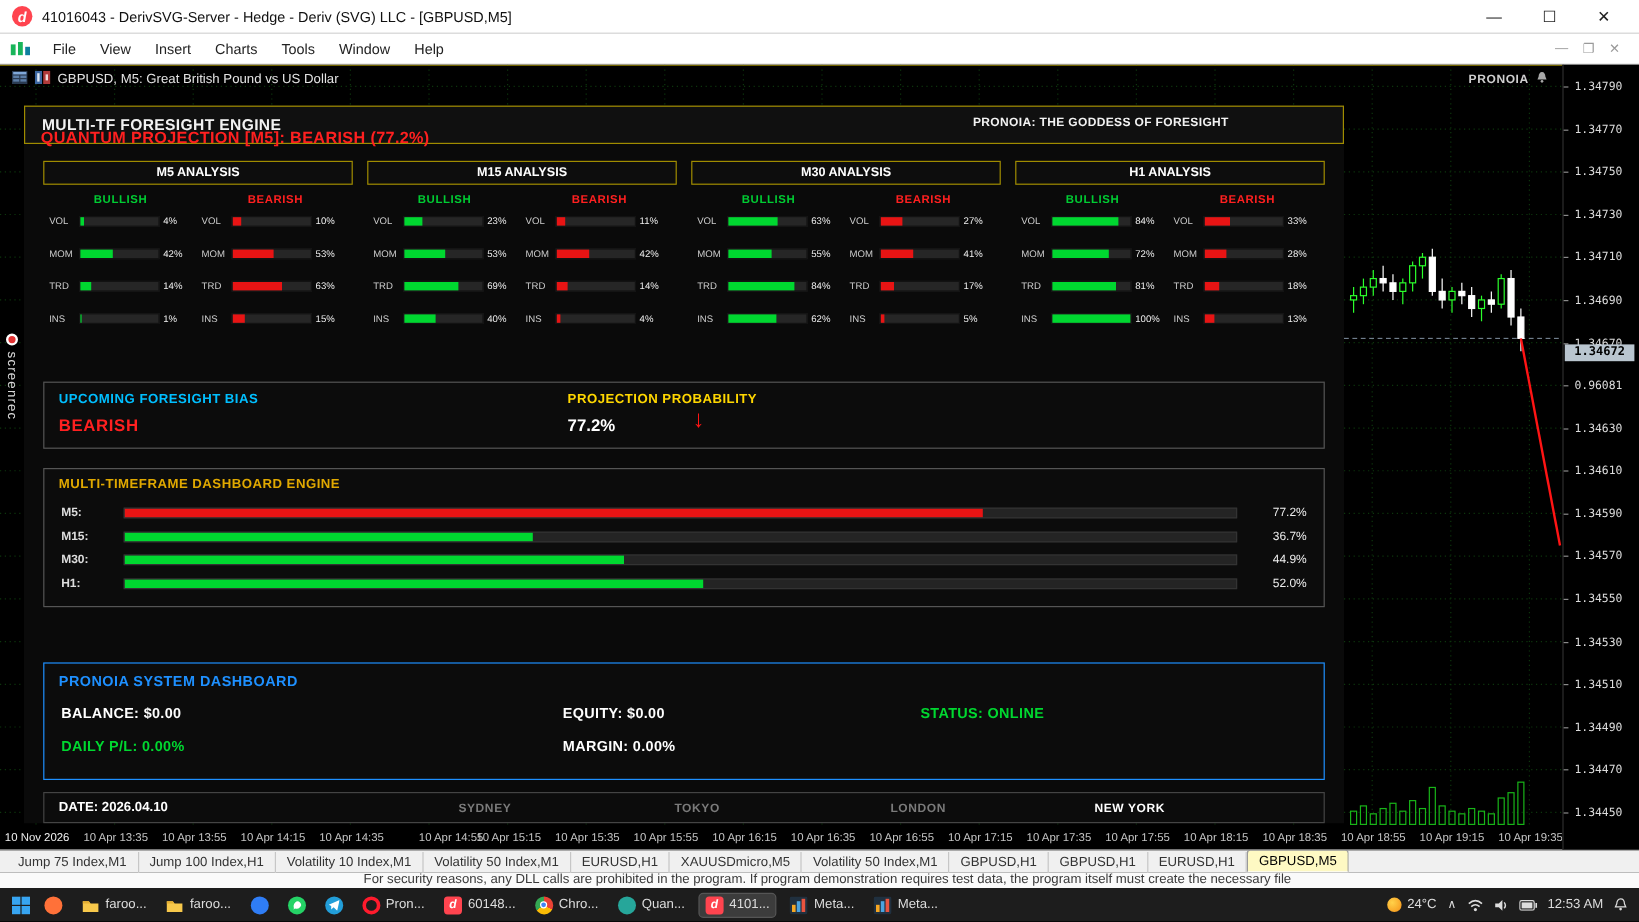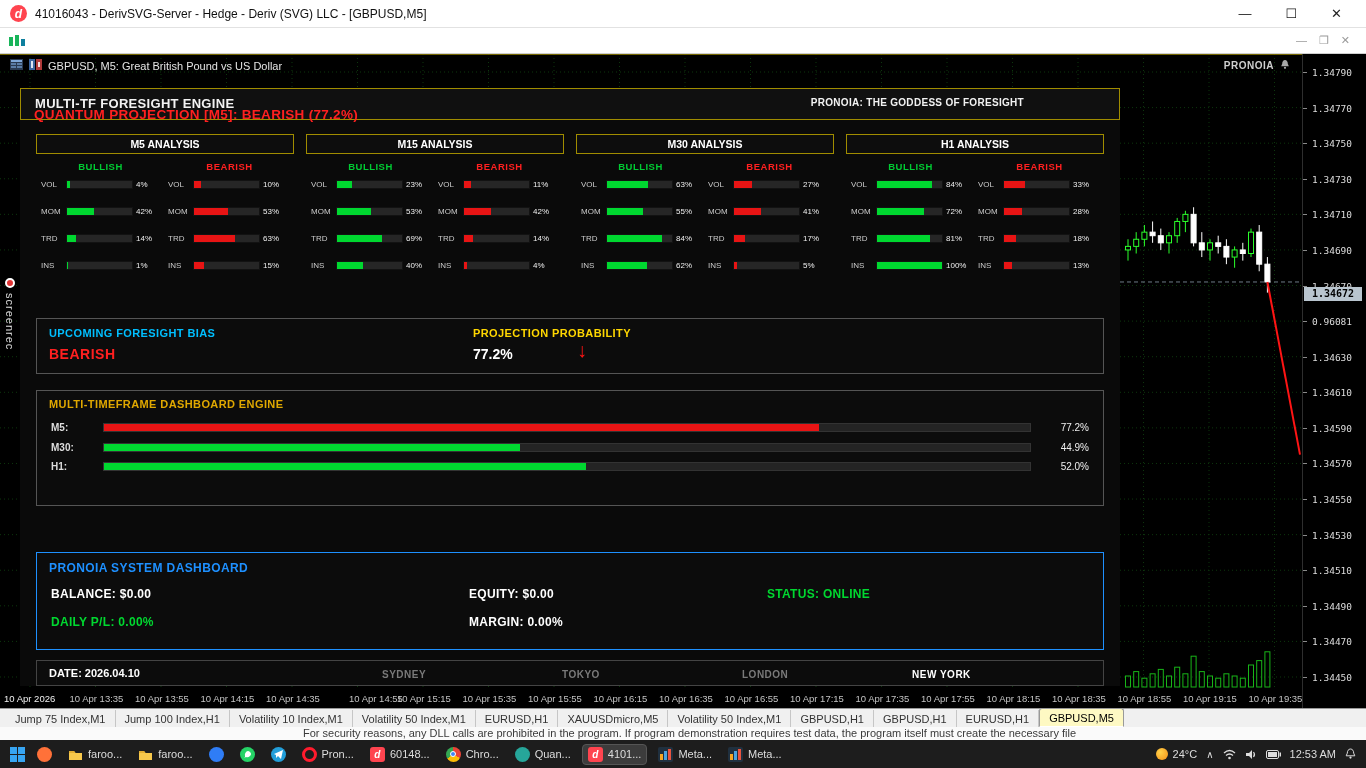--- a/index.html
+++ b/index.html
@@ -120,20 +120,29 @@
   </div>
 
   <div class="menubar">
     <span class="mt5logo">
       <svg width="18" height="14">
           <rect x="1" y="3" width="4" height="9" fill="#19b55a"></rect>
           <rect x="7" y="1" width="4" height="11" fill="#19b55a"></rect>
           <rect x="13" y="5" width="4" height="7" fill="#0e7f9e"></rect>
         </svg>
     </span>
+    <span id="menu-items" style="display:flex">
+        <span class="menu-item">File</span>
+        <span class="menu-item">View</span>
+        <span class="menu-item">Insert</span>
+        <span class="menu-item">Charts</span>
+        <span class="menu-item">Tools</span>
+        <span class="menu-item">Window</span>
+        <span class="menu-item">Help</span>
+      </span>
     <span class="menu-controls">
       <span>—</span>
       <span>❐</span>
       <span>✕</span>
     </span>
   </div>
 
   <div class="chartwrap">
     <svg id="chart-svg" width="1302" height="636">
         <line x1="0" y1="18" x2="1302" y2="18" stroke="#0d360d" stroke-width="1" stroke-dasharray="1,3"></line>
@@ -305,21 +314,21 @@
         <div class="ptickmark" style="top: 516.232px;"></div>
         <div class="ptick" style="top: 546.82px;">1.34490</div>
         <div class="ptickmark" style="top: 551.82px;"></div>
         <div class="ptick" style="top: 582.408px;">1.34470</div>
         <div class="ptickmark" style="top: 587.408px;"></div>
         <div class="ptick" style="top: 617.996px;">1.34450</div>
         <div class="ptickmark" style="top: 622.996px;"></div>
       </div>
 
     <div class="time-axis" id="time-axis">
-        <span class="ttick first" style="left: 4px;">10 Apr 2026</span>
+        <span class="ttick first" style="left: 4px;">10 Nov 2026</span>
         <span class="ttick" style="left: 69.5px;">10 Apr 13:35</span>
         <span class="ttick" style="left: 135px;">10 Apr 13:55</span>
         <span class="ttick" style="left: 200.5px;">10 Apr 14:15</span>
         <span class="ttick" style="left: 266px;">10 Apr 14:35</span>
         <span class="ttick" style="left: 349px;">10 Apr 14:55</span>
         <span class="ttick" style="left: 397px;">10 Apr 15:15</span>
         <span class="ttick" style="left: 462.5px;">10 Apr 15:35</span>
         <span class="ttick" style="left: 528px;">10 Apr 15:55</span>
         <span class="ttick" style="left: 593.5px;">10 Apr 16:15</span>
         <span class="ttick" style="left: 659px;">10 Apr 16:35</span>
@@ -640,20 +649,27 @@
         <span class="align-title">MULTI-TIMEFRAME DASHBOARD ENGINE</span>
         <div class="alrows" id="alrows">
             <div class="alrow">
               <span class="allbl">M5:</span>
               <div class="altrack">
                 <div class="fill" style="width: 77.2%; background: rgb(232, 20, 20);"></div>
               </div>
               <span class="alpct">77.2%</span>
             </div>
             <div class="alrow">
+              <span class="allbl">M15:</span>
+              <div class="altrack">
+                <div class="fill" style="width: 36.7%; background: rgb(0, 216, 48);"></div>
+              </div>
+              <span class="alpct">36.7%</span>
+            </div>
+            <div class="alrow">
               <span class="allbl">M30:</span>
               <div class="altrack">
                 <div class="fill" style="width: 44.9%; background: rgb(0, 216, 48);"></div>
               </div>
               <span class="alpct">44.9%</span>
             </div>
             <div class="alrow">
               <span class="allbl">H1:</span>
               <div class="altrack">
                 <div class="fill" style="width: 52%; background: rgb(0, 216, 48);"></div>

